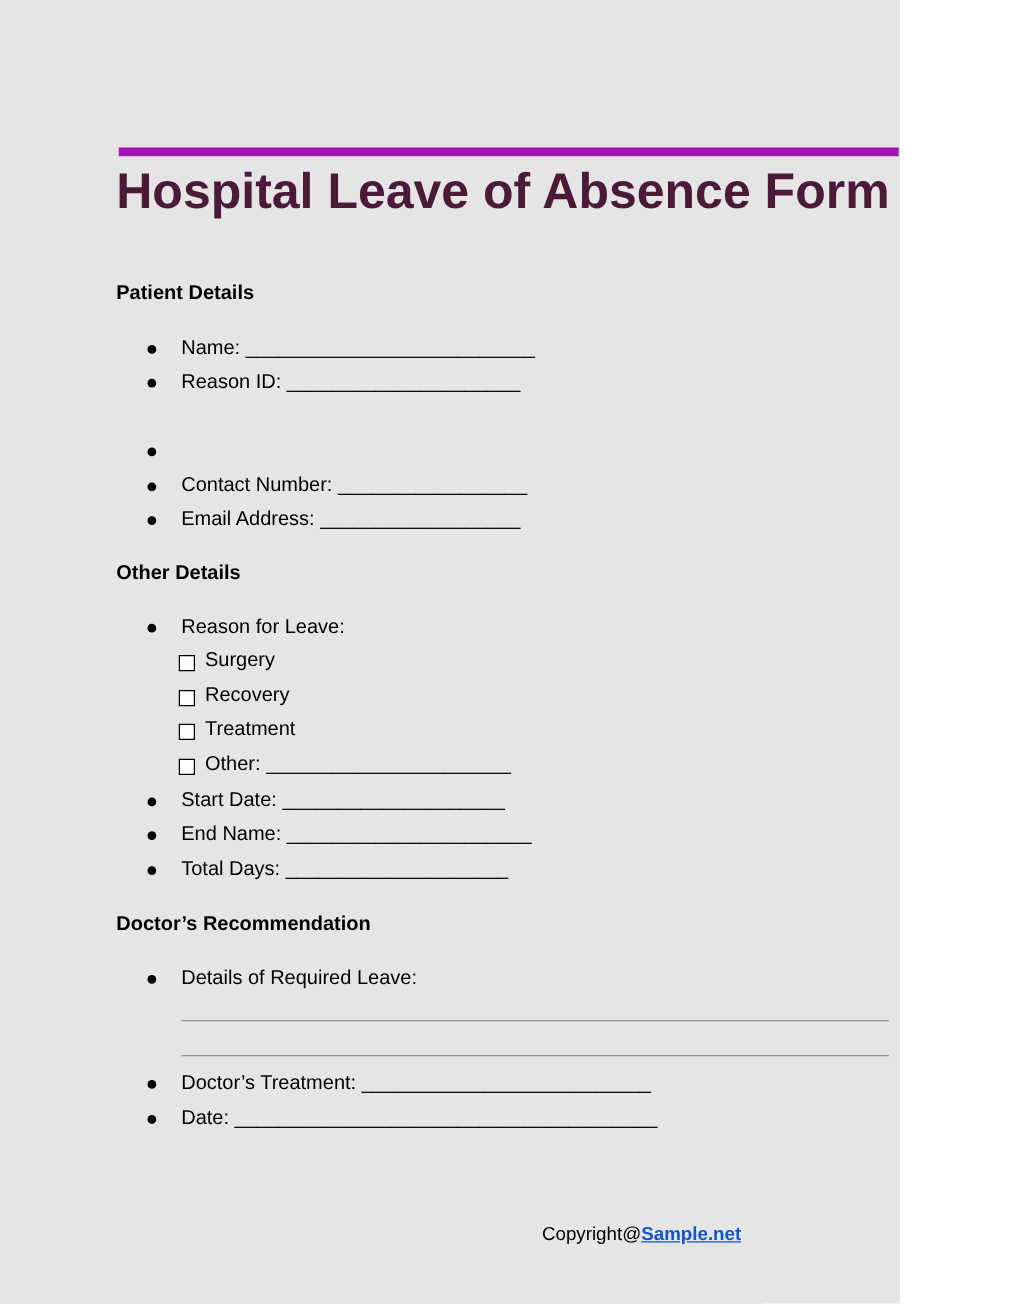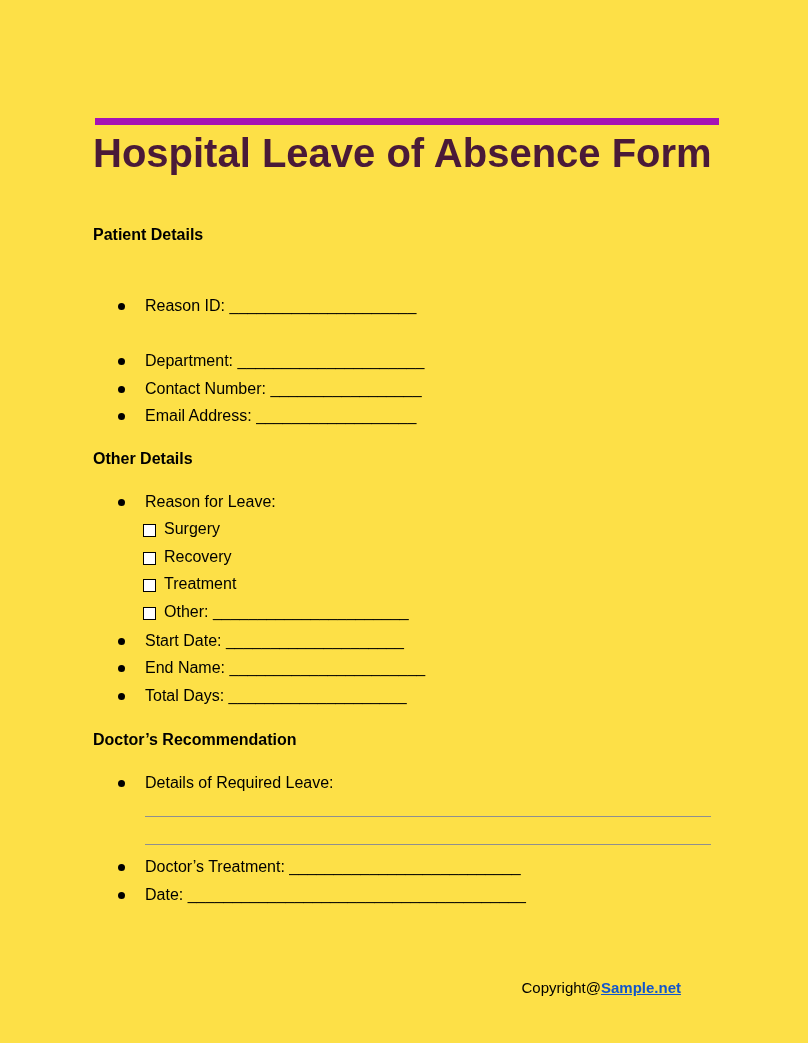--- a/index.html
+++ b/index.html
@@ -2,23 +2,23 @@
 <html style="--accent-color: #A512B5; --title-color: #4A1A38; --link-color: #1155CC; --line-color: #8F8F8F; --text-color: #000000;"><head>
 <meta charset="utf-8">
 <style>
   html, body {
     margin: 0;
     padding: 0;
     background: #ffffff;
   }
   .page {
     position: relative;
-    width: 808px;
+    width: 720px;
     height: 1043px;
-    background: #fde047;
+    background: #e5e5e5;
     font-family: "Liberation Sans", "DejaVu Sans", sans-serif;
     color: var(--text-color, #000000);
     overflow: hidden;
   }
   .accent-bar {
     position: absolute;
     left: 95px;
     top: 118px;
     width: 624px;
     height: 7px;
@@ -110,27 +110,30 @@
 <body>
 
 <div class="page">
 
   <div class="accent-bar"></div>
 
   <h1 class="doc-title">Hospital Leave of Absence Form</h1>
 
   <div class="heading" style="top:227px">Patient Details</div>
 
+  <div class="li" style="top:271px">
+    <span class="bullet"></span>
+    <span class="li-text">Name: __________________________</span>
+  </div>
   <div class="li" style="top:298px">
     <span class="bullet"></span>
     <span class="li-text">Reason ID: _____________________</span>
   </div>
   <div class="li" style="top:353px">
     <span class="bullet"></span>
-    <span class="li-text">Department: _____________________</span>
   </div>
   <div class="li" style="top:381px">
     <span class="bullet"></span>
     <span class="li-text">Contact Number: _________________</span>
   </div>
   <div class="li" style="top:408px">
     <span class="bullet"></span>
     <span class="li-text">Email Address: __________________</span>
   </div>
 

